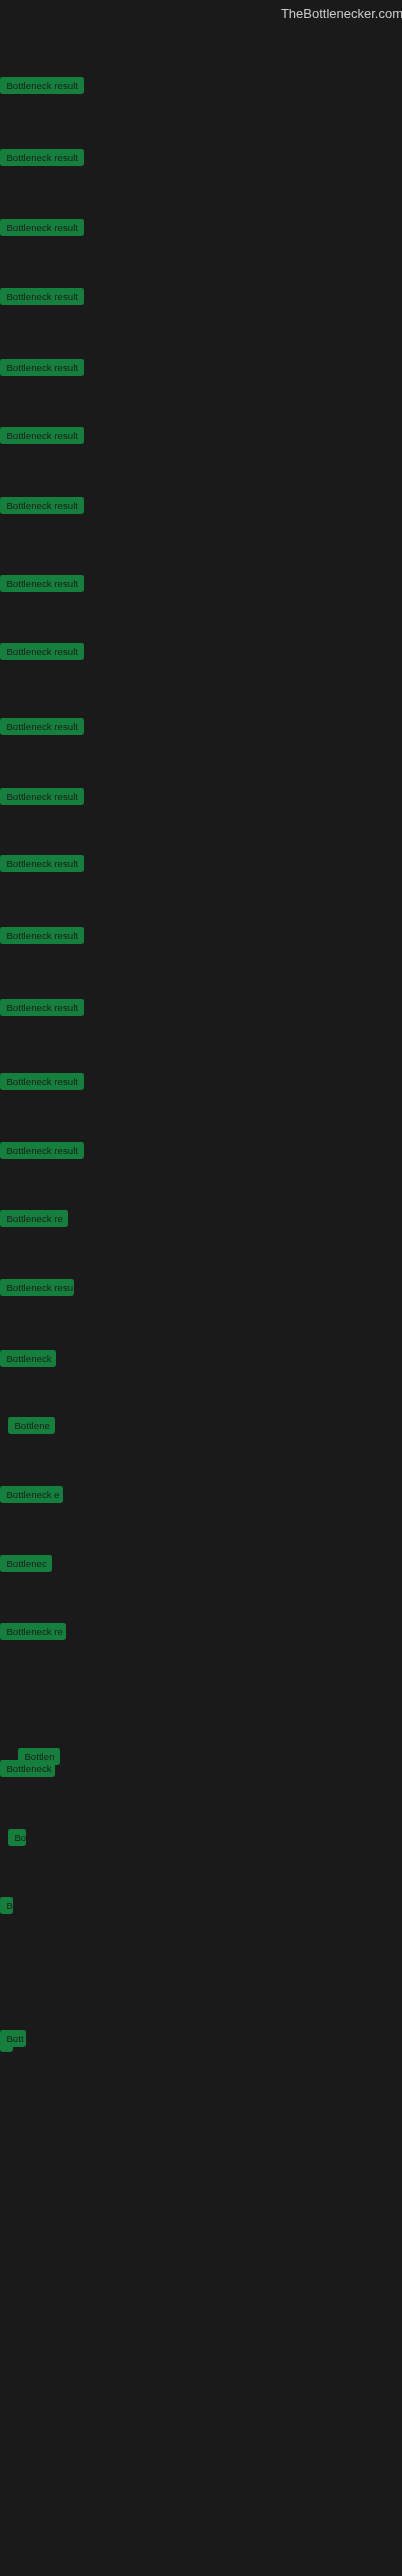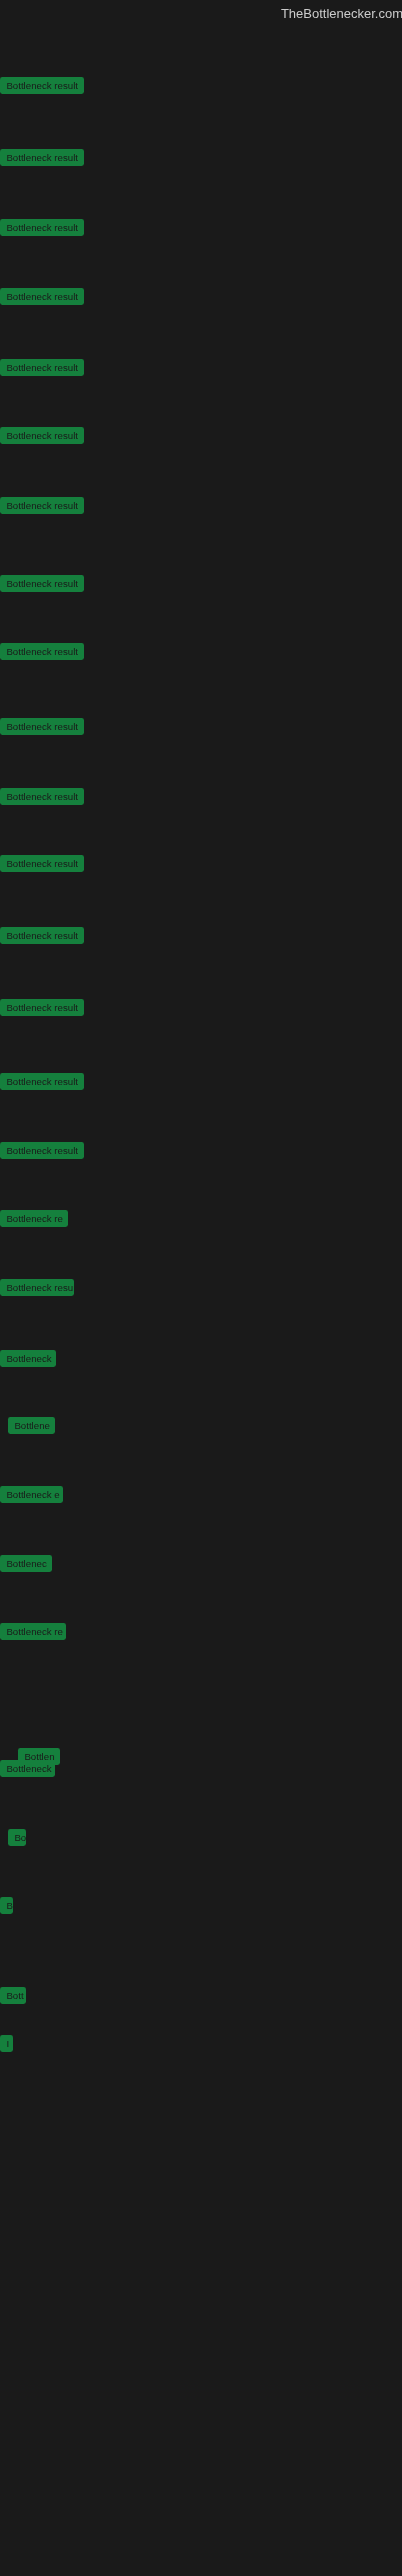--- a/index.html
+++ b/index.html
@@ -69,15 +69,15 @@
     <div class="bottleneck-item" style="top: 1319px; left: 0px;"><span class="bottleneck-badge" style="max-width: 56px;">Bottleneck</span></div>
     <div class="bottleneck-item" style="top: 1386px; left: 8px;"><span class="bottleneck-badge" style="max-width: 47px;">Bottlene</span></div>
     <div class="bottleneck-item" style="top: 1455px; left: 0px;"><span class="bottleneck-badge" style="max-width: 63px;">Bottleneck e</span></div>
     <div class="bottleneck-item" style="top: 1524px; left: 0px;"><span class="bottleneck-badge" style="max-width: 52px;">Bottlenec</span></div>
     <div class="bottleneck-item" style="top: 1592px; left: 0px;"><span class="bottleneck-badge" style="max-width: 66px;">Bottleneck re</span></div>
     <div class="bottleneck-item" style="top: 1717px; left: 0px; margin-left: 18px;"><span class="bottleneck-badge" style="max-width: 42px;">Bottlen</span></div>
     <div class="bottleneck-item" style="top: 1729px; left: 0px;"><span class="bottleneck-badge" style="max-width: 55px;">Bottleneck</span></div>
     <div class="bottleneck-item" style="top: 1798px; left: 8px;"><span class="bottleneck-badge" style="max-width: 17.7px;">Bo</span></div>
     <div class="bottleneck-item" style="top: 1866px; left: 0px;"><span class="bottleneck-badge" style="max-width: 11.3px;">B</span></div>
     <div class="bottleneck-item" style="top: 2004px; left: 0px;"><span class="bottleneck-badge" style="max-width: 6.4px;">I</span></div>
-    <div class="bottleneck-item" style="top: 1956px; left: 0px; text-align: right;"><span class="bottleneck-badge" style="max-width: 26px;">Bott</span></div>
+    <div class="bottleneck-item" style="top: 1999px; left: 0px; text-align: right;"><span class="bottleneck-badge" style="max-width: 26px;">Bott</span></div>
   </div>
 
 
 </body></html>

